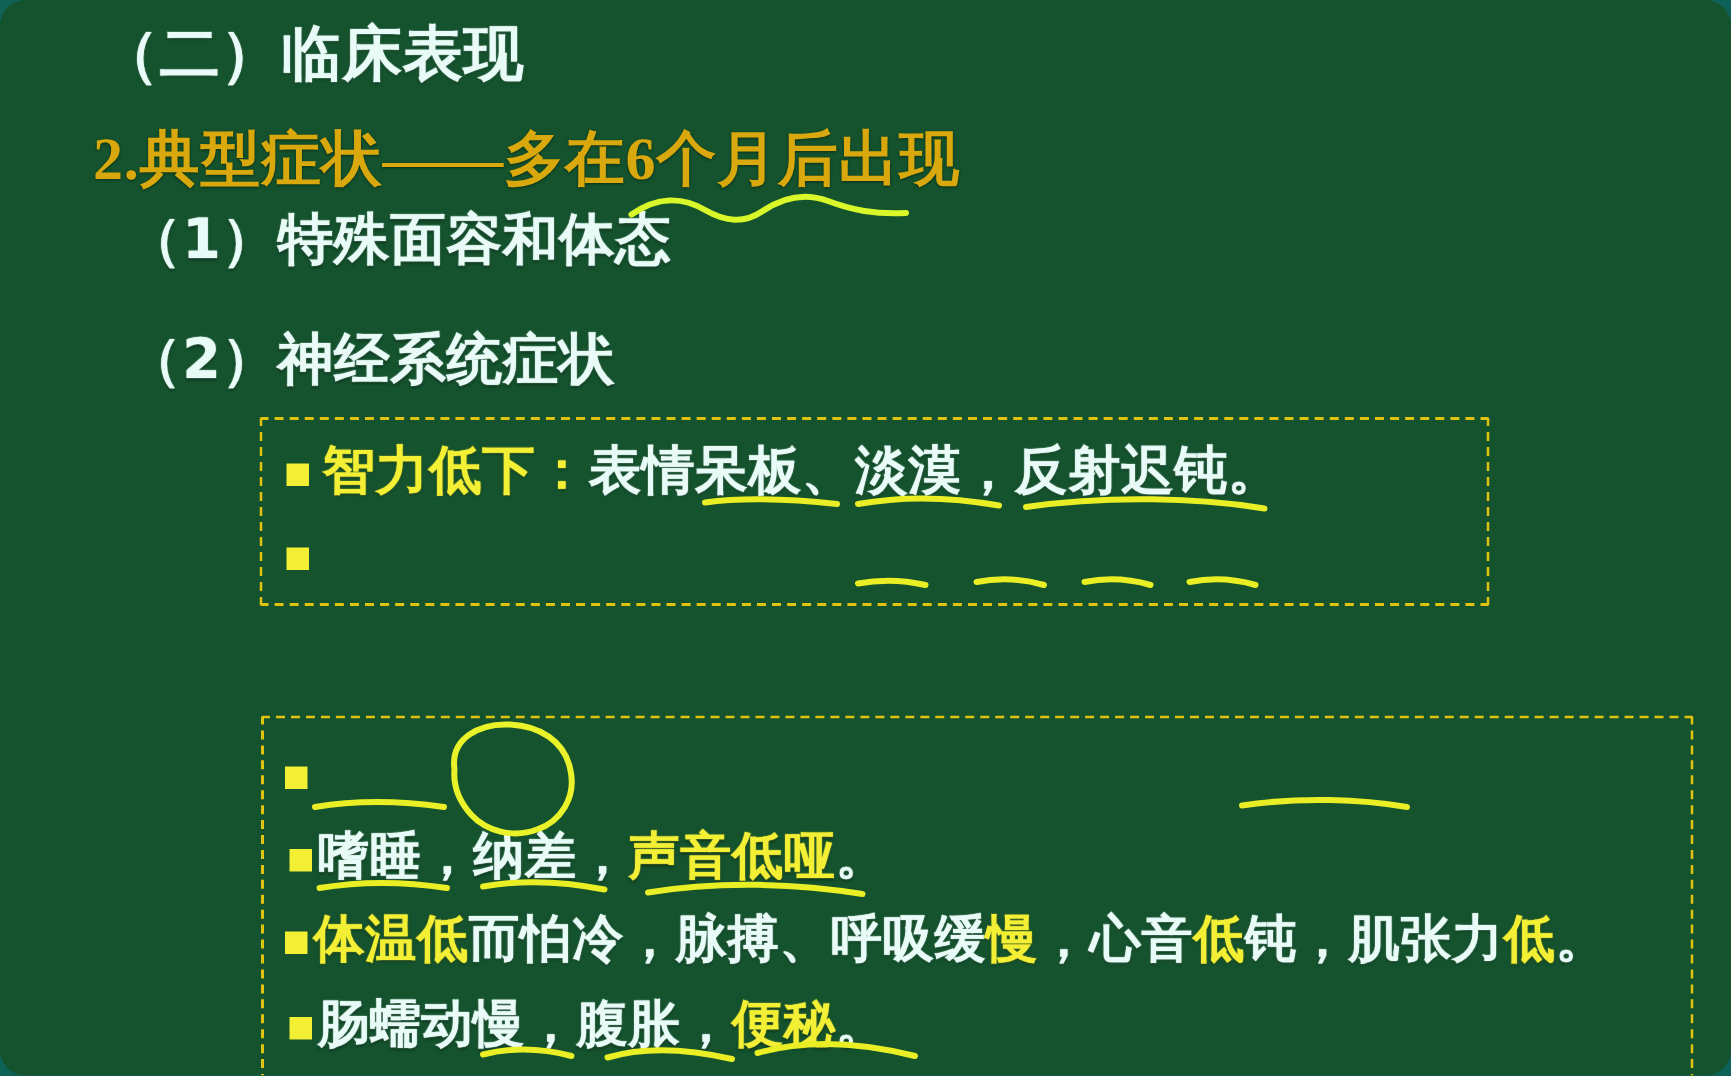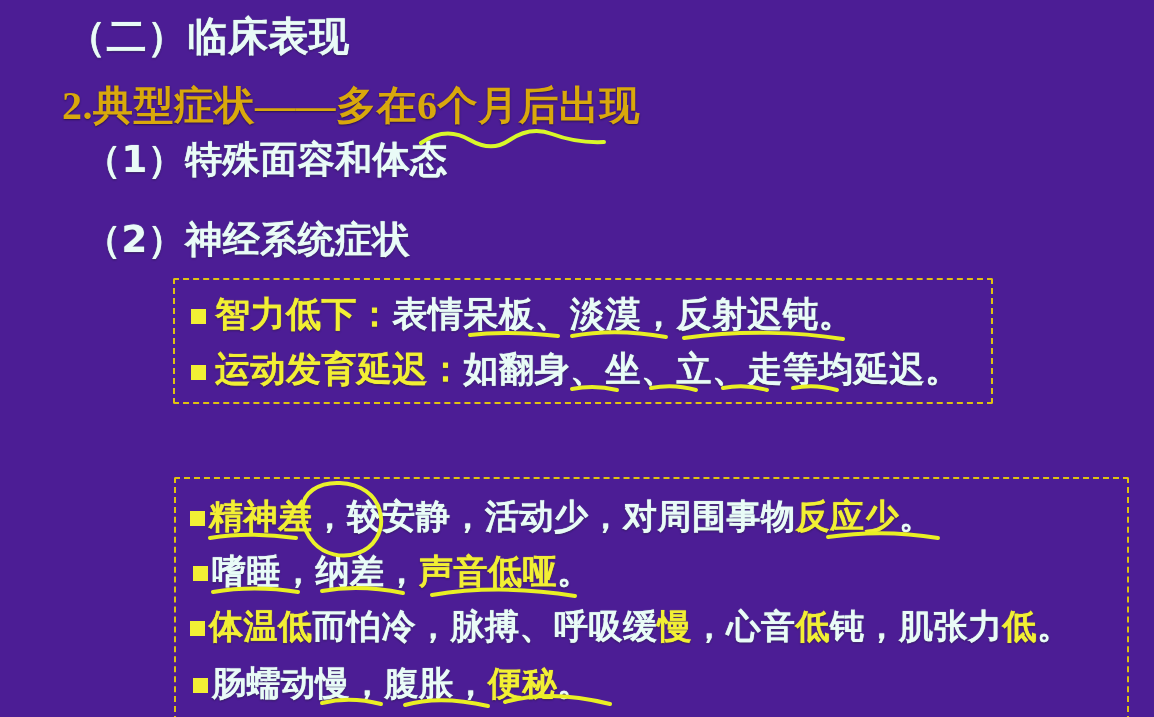--- a/index.html
+++ b/index.html
@@ -86,47 +86,41 @@
   #ink {
     position: absolute;
     left: 0; top: 0;
     width: 1154px; height: 717px;
     pointer-events: none;
   }
 </style>
 </head>
 <body>
 
-<div id="slide" style="background: #4c1d95;">
+<div id="slide" style="background: #14532d; border-radius: 17px;">
 
   <div class="ln wh" id="h-title">（二）临床表现</div>
 
   <div class="ln gd" id="h-sub">2.典型症状——多在6个月后出现</div>
 
   <div class="ln wh" id="item1">（1）特殊面容和体态</div>
   <div class="ln wh" id="item2">（2）神经系统症状</div>
 
   <div class="dbox" id="box1"></div>
 
   <span class="bul" id="bul-b1l1"></span>
   <div class="ln" id="b1l1">
     <span class="yl">智力低下：</span><span class="wh">表情呆板、淡漠，反射迟钝。</span>
   </div>
 
   <span class="bul" id="bul-b1l2"></span>
-  <div class="ln" id="b1l2">
-    <span class="yl">运动发育延迟：</span><span class="wh">如翻身、坐、立、走等均延迟。</span>
-  </div>
 
   <div class="dbox" id="box2"></div>
 
   <span class="bul" id="bul-b2l1"></span>
-  <div class="ln" id="b2l1">
-    <span class="yl">精神差</span><span class="wh">，较安静，活动少，对周围事物</span><span class="yl">反应少</span><span class="wh">。</span>
-  </div>
 
   <span class="bul" id="bul-b2l2"></span>
   <div class="ln" id="b2l2">
     <span class="wh">嗜睡，纳差，</span><span class="yl">声音低哑</span><span class="wh">。</span>
   </div>
 
   <span class="bul" id="bul-b2l3"></span>
   <div class="ln" id="b2l3">
     <span class="yl">体温低</span><span class="wh">而怕冷，脉搏、呼吸缓</span><span class="yl">慢</span><span class="wh">，心音</span><span class="yl">低</span><span class="wh">钝，肌张力</span><span class="yl">低</span><span class="wh">。</span>
   </div>

